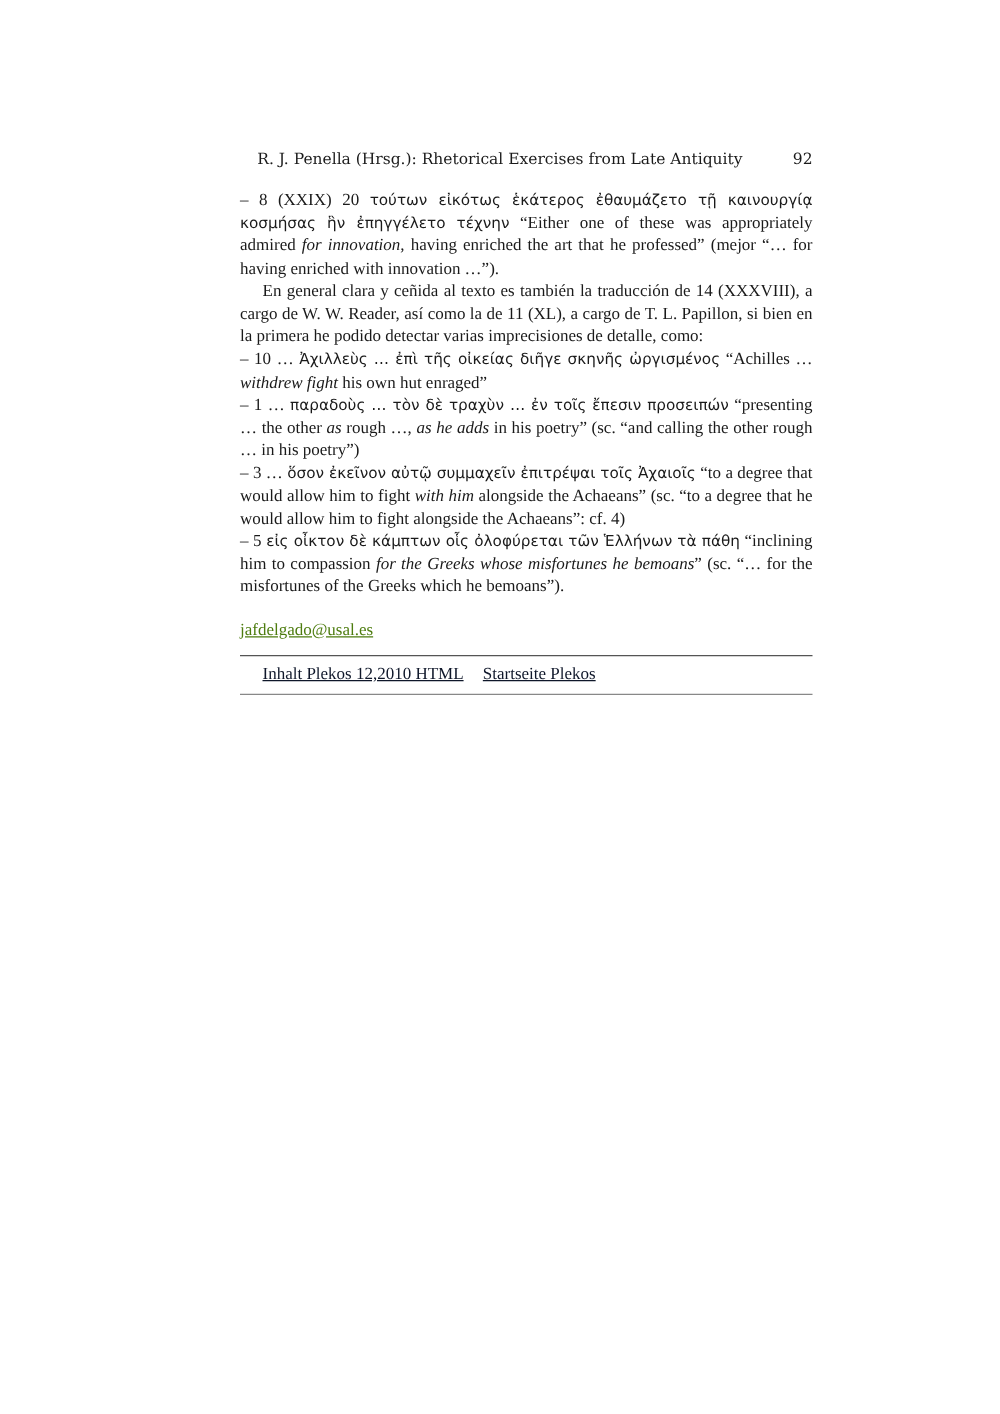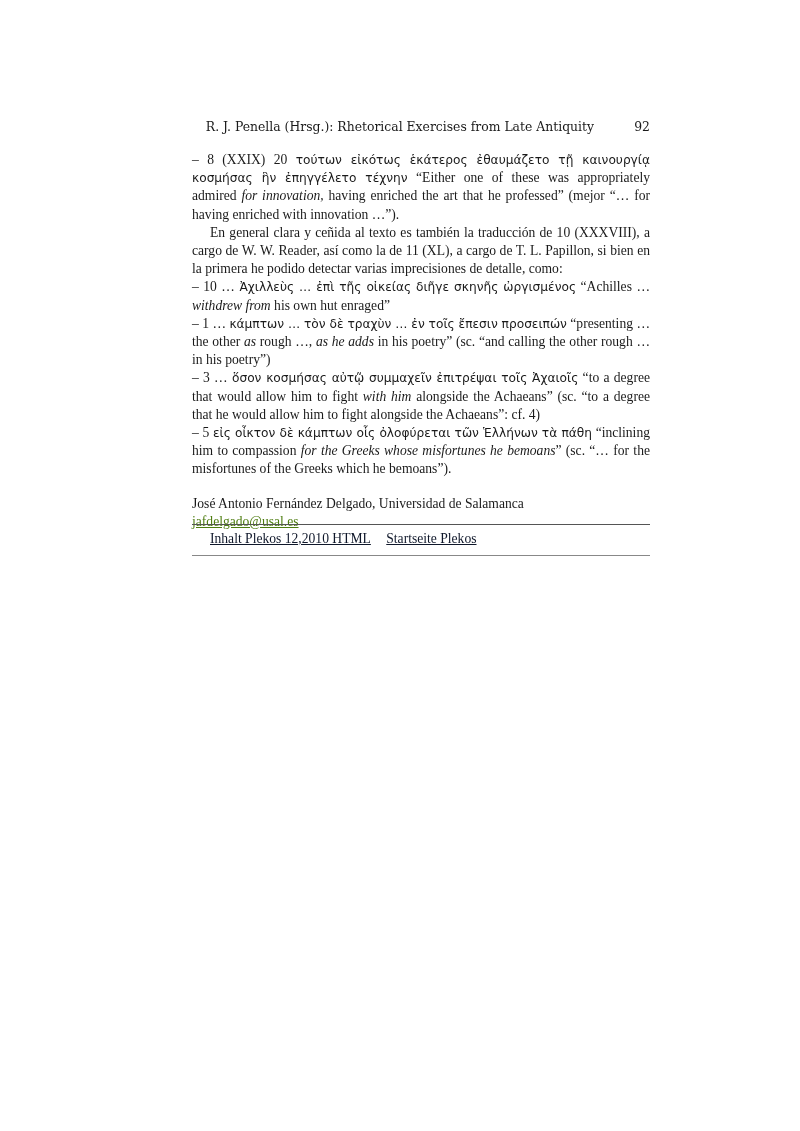--- a/index.html
+++ b/index.html
@@ -28,33 +28,32 @@
 
 <div class="page">
   <div class="running-head">
     <span class="title">R. J. Penella (Hrsg.): Rhetorical Exercises from Late Antiquity</span>
     <span class="folio">92</span>
   </div>
 
   <div class="body">
     <p><span>– 8 (XXIX) 20 </span><span class="greek">τούτων εἰκότως ἑκάτερος ἐθαυμάζετο τῇ καινουργίᾳ κοσμήσας ἣν ἐπηγγέλετο τέχνην</span><span> “Either one of these was appropriately admired </span><em>for innovation,</em><span> having enriched the art that he professed” (mejor “… for having enriched with innovation …”).</span></p>
 
-    <p class="indent">En general clara y ceñida al texto es también la traducción de 10 (XXXVIII), a cargo de W. W. Reader, así como la de 11 (XL), a cargo de T. L. Papillon, si bien en la primera he podido detectar varias imprecisiones de detalle, como:</p>
+    <p class="indent">En general clara y ceñida al texto es también la traducción de 14 (XXXVIII), a cargo de W. W. Reader, así como la de 11 (XL), a cargo de T. L. Papillon, si bien en la primera he podido detectar varias imprecisiones de detalle, como:</p>
 
-    <p><span>– 10 … </span><span class="greek">Ἀχιλλεὺς … ἐπὶ τῆς οἰκείας διῆγε σκηνῆς ὠργισμένος</span><span> “Achilles … </span><em>withdrew from</em><span> his own hut enraged”</span></p>
+    <p><span>– 10 … </span><span class="greek">Ἀχιλλεὺς … ἐπὶ τῆς οἰκείας διῆγε σκηνῆς ὠργισμένος</span><span> “Achilles … </span><em>withdrew fight</em><span> his own hut enraged”</span></p>
 
-    <p><span>– 1 … </span><span class="greek">κάμπτων … τὸν δὲ τραχὺν … ἐν τοῖς ἔπεσιν προσειπών</span><span> “presenting … the other </span><em>as</em><span> rough …, </span><em>as he adds</em><span> in his poetry” (sc. “and calling the other rough … in his poetry”)</span></p>
+    <p><span>– 1 … </span><span class="greek">παραδοὺς … τὸν δὲ τραχὺν … ἐν τοῖς ἔπεσιν προσειπών</span><span> “presenting … the other </span><em>as</em><span> rough …, </span><em>as he adds</em><span> in his poetry” (sc. “and calling the other rough … in his poetry”)</span></p>
 
-    <p><span>– 3 … </span><span class="greek">ὅσον κοσμήσας αὐτῷ συμμαχεῖν ἐπιτρέψαι τοῖς Ἀχαιοῖς</span><span> “to a degree that would allow him to fight </span><em>with him</em><span> alongside the Achaeans” (sc. “to a degree that he would allow him to fight alongside the Achaeans”: cf. 4)</span></p>
+    <p><span>– 3 … </span><span class="greek">ὅσον ἐκεῖνον αὐτῷ συμμαχεῖν ἐπιτρέψαι τοῖς Ἀχαιοῖς</span><span> “to a degree that would allow him to fight </span><em>with him</em><span> alongside the Achaeans” (sc. “to a degree that he would allow him to fight alongside the Achaeans”: cf. 4)</span></p>
 
     <p><span>– 5 </span><span class="greek">εἰς οἶκτον δὲ κάμπτων οἷς ὀλοφύρεται τῶν Ἑλλήνων τὰ πάθη</span><span> “inclining him to compassion </span><em>for the Greeks whose misfortunes he bemoans</em><span>” (sc. “… for the misfortunes of the Greeks which he bemoans”).</span></p>
   </div>
 
   <div class="sig">
-    <div>José Antonio Fernández Delgado, Universidad de Salamanca</div>
     <a>jafdelgado@usal.es</a>
   </div>
 </div>
 
 <div class="footer">
   <div class="rule"></div>
   <div class="footer-links">
     <a>Inhalt Plekos 12,2010 HTML</a>
     <a>Startseite Plekos</a>
   </div>

